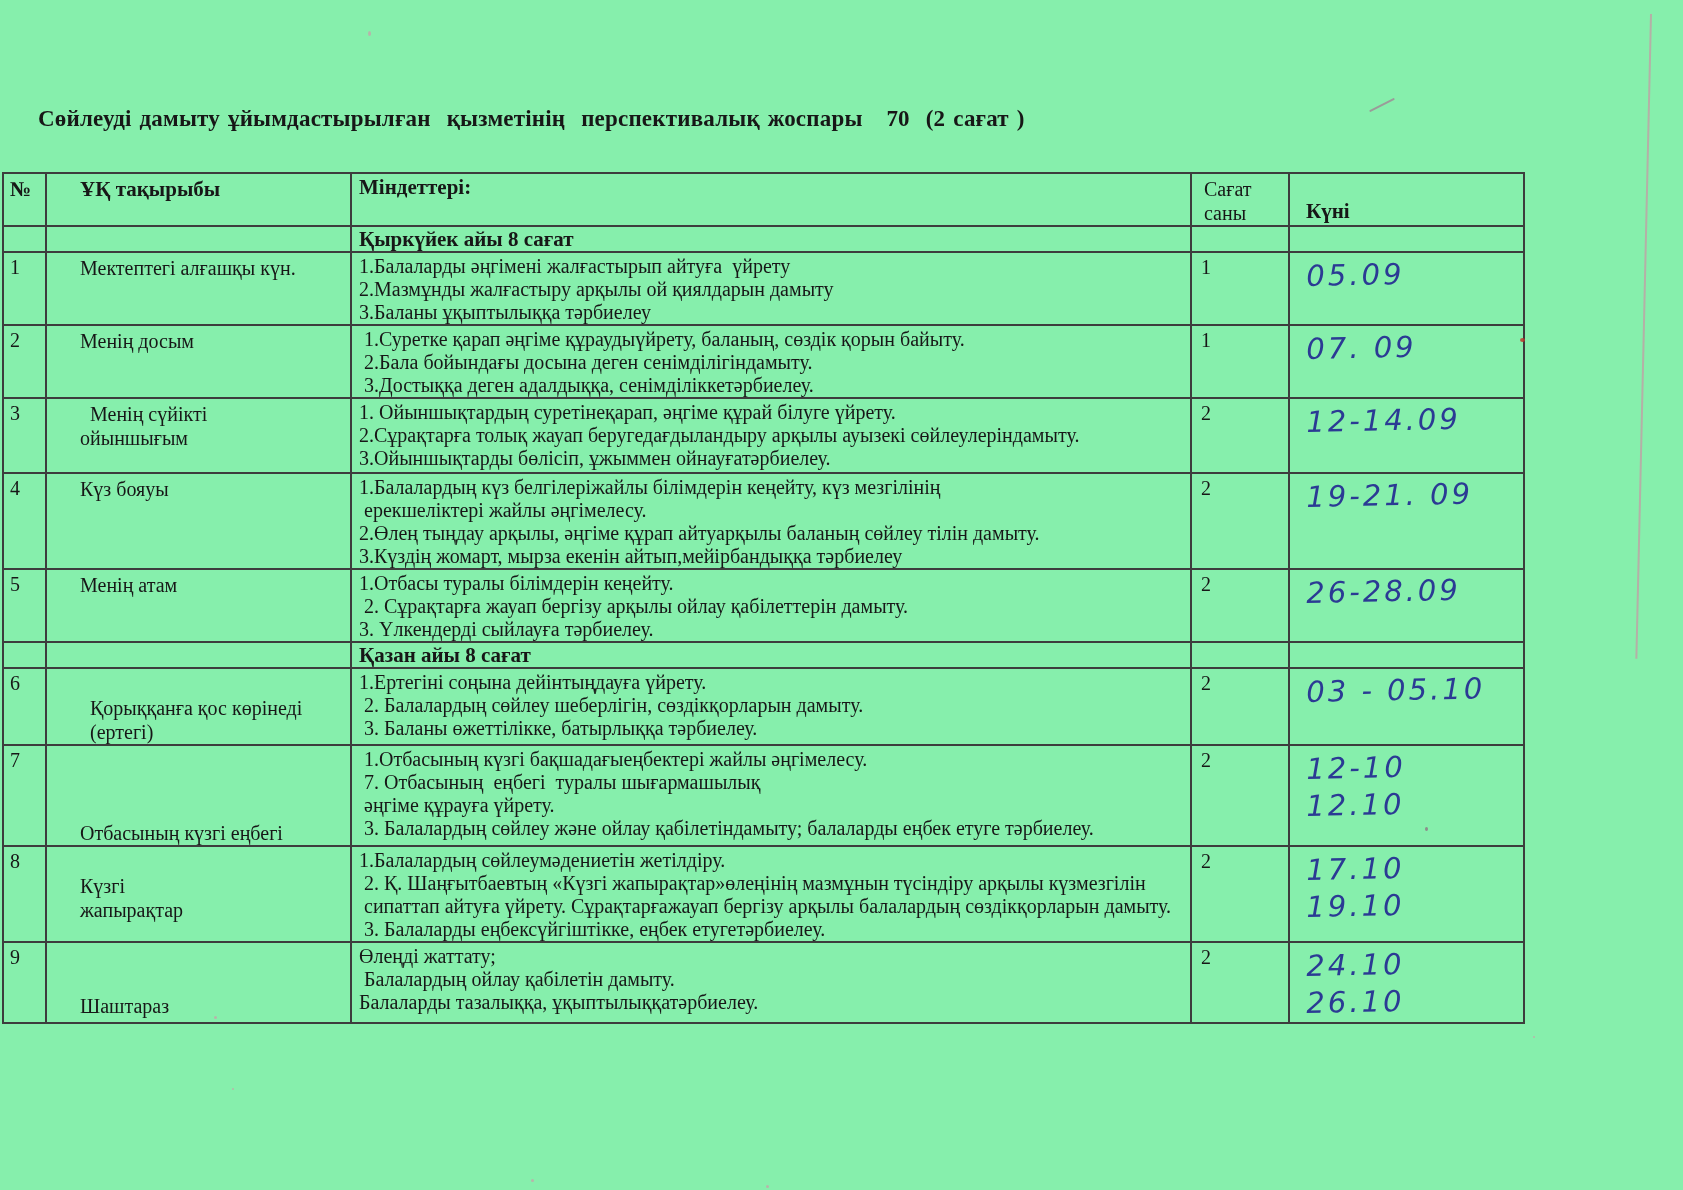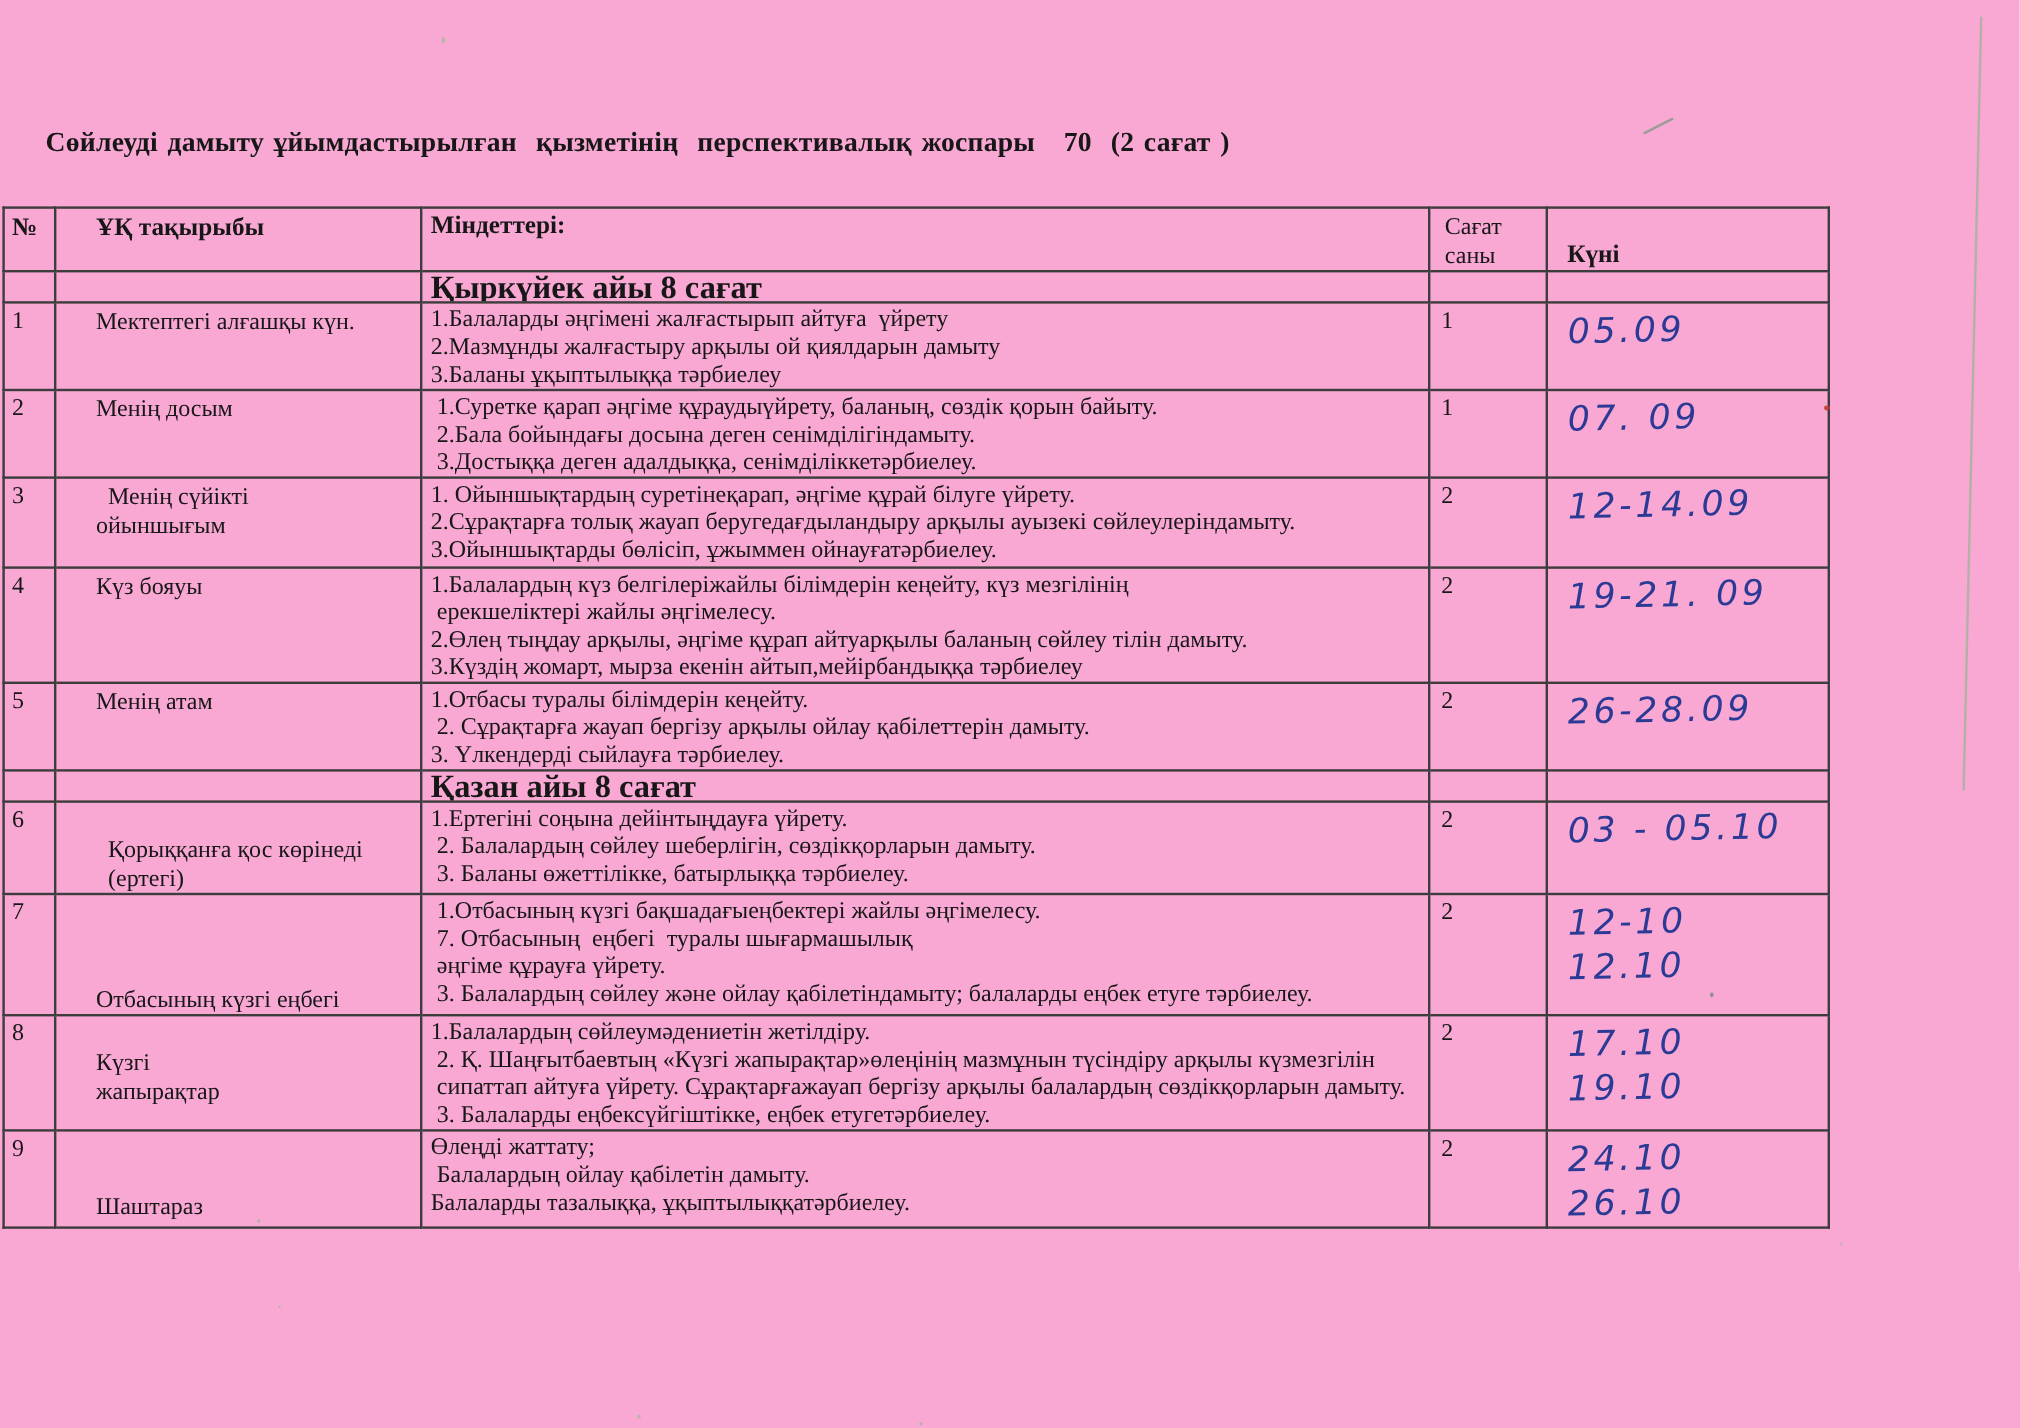--- a/index.html
+++ b/index.html
@@ -2,21 +2,21 @@
 <html style="--ink: #2b3a94;"><head>
 <meta charset="utf-8">
 <style>
   html,body{margin:0;padding:0;}
   body{
     width:1683px;height:1190px;position:relative;overflow:hidden;
     background:#fdfdfa;
     font-family:"Liberation Serif","DejaVu Serif",serif;
     color:#171717;
   }
-  .page{position:absolute;inset:0;background:#f9a8d4;}
+  .page{position:absolute;inset:0;background:#86efac;}
   .doc-title{
     position:absolute;left:38px;top:106px;
     font-size:23px;font-weight:bold;letter-spacing:.2px;word-spacing:2px;
     white-space:pre;
   }
   table.plan{
     position:absolute;left:2px;top:172px;
     border-collapse:collapse;table-layout:fixed;width:1521px;
   }
   td,th{
@@ -25,21 +25,21 @@
     overflow:hidden;
   }
   th{font-weight:bold;font-size:21px;}
   .col-num{padding:3px 2px 0 6px;}
   .col-topic{padding:3px 4px 0 33px;line-height:24px;}
   .col-tasks{padding:2px 6px 0 7px;line-height:23px;}
   .col-hours{padding:3px 4px 0 9px;}
   .col-date{padding:5px 2px 0 16px;}
   th.col-hours{font-weight:normal;font-size:20px;line-height:24px;padding-left:12px;white-space:pre-wrap;}
   th.col-date{vertical-align:bottom;padding-bottom:1px;}
-  .section-label{font-weight:bold;font-size:27px;padding-top:1px;}
+  .section-label{font-weight:bold;font-size:21px;padding-top:1px;}
   .line{white-space:pre-wrap;min-height:23px;}
   .col-topic .line{min-height:24px;}
   .ink-line{
     font-family:"DejaVu Sans","Liberation Sans",sans-serif;
     font-style:italic;
     font-size:29px;color:var(--ink,#2b3a94);
     letter-spacing:3px;line-height:37px;white-space:pre;
     transform:rotate(-1.2deg);transform-origin:left top;
   }
   

